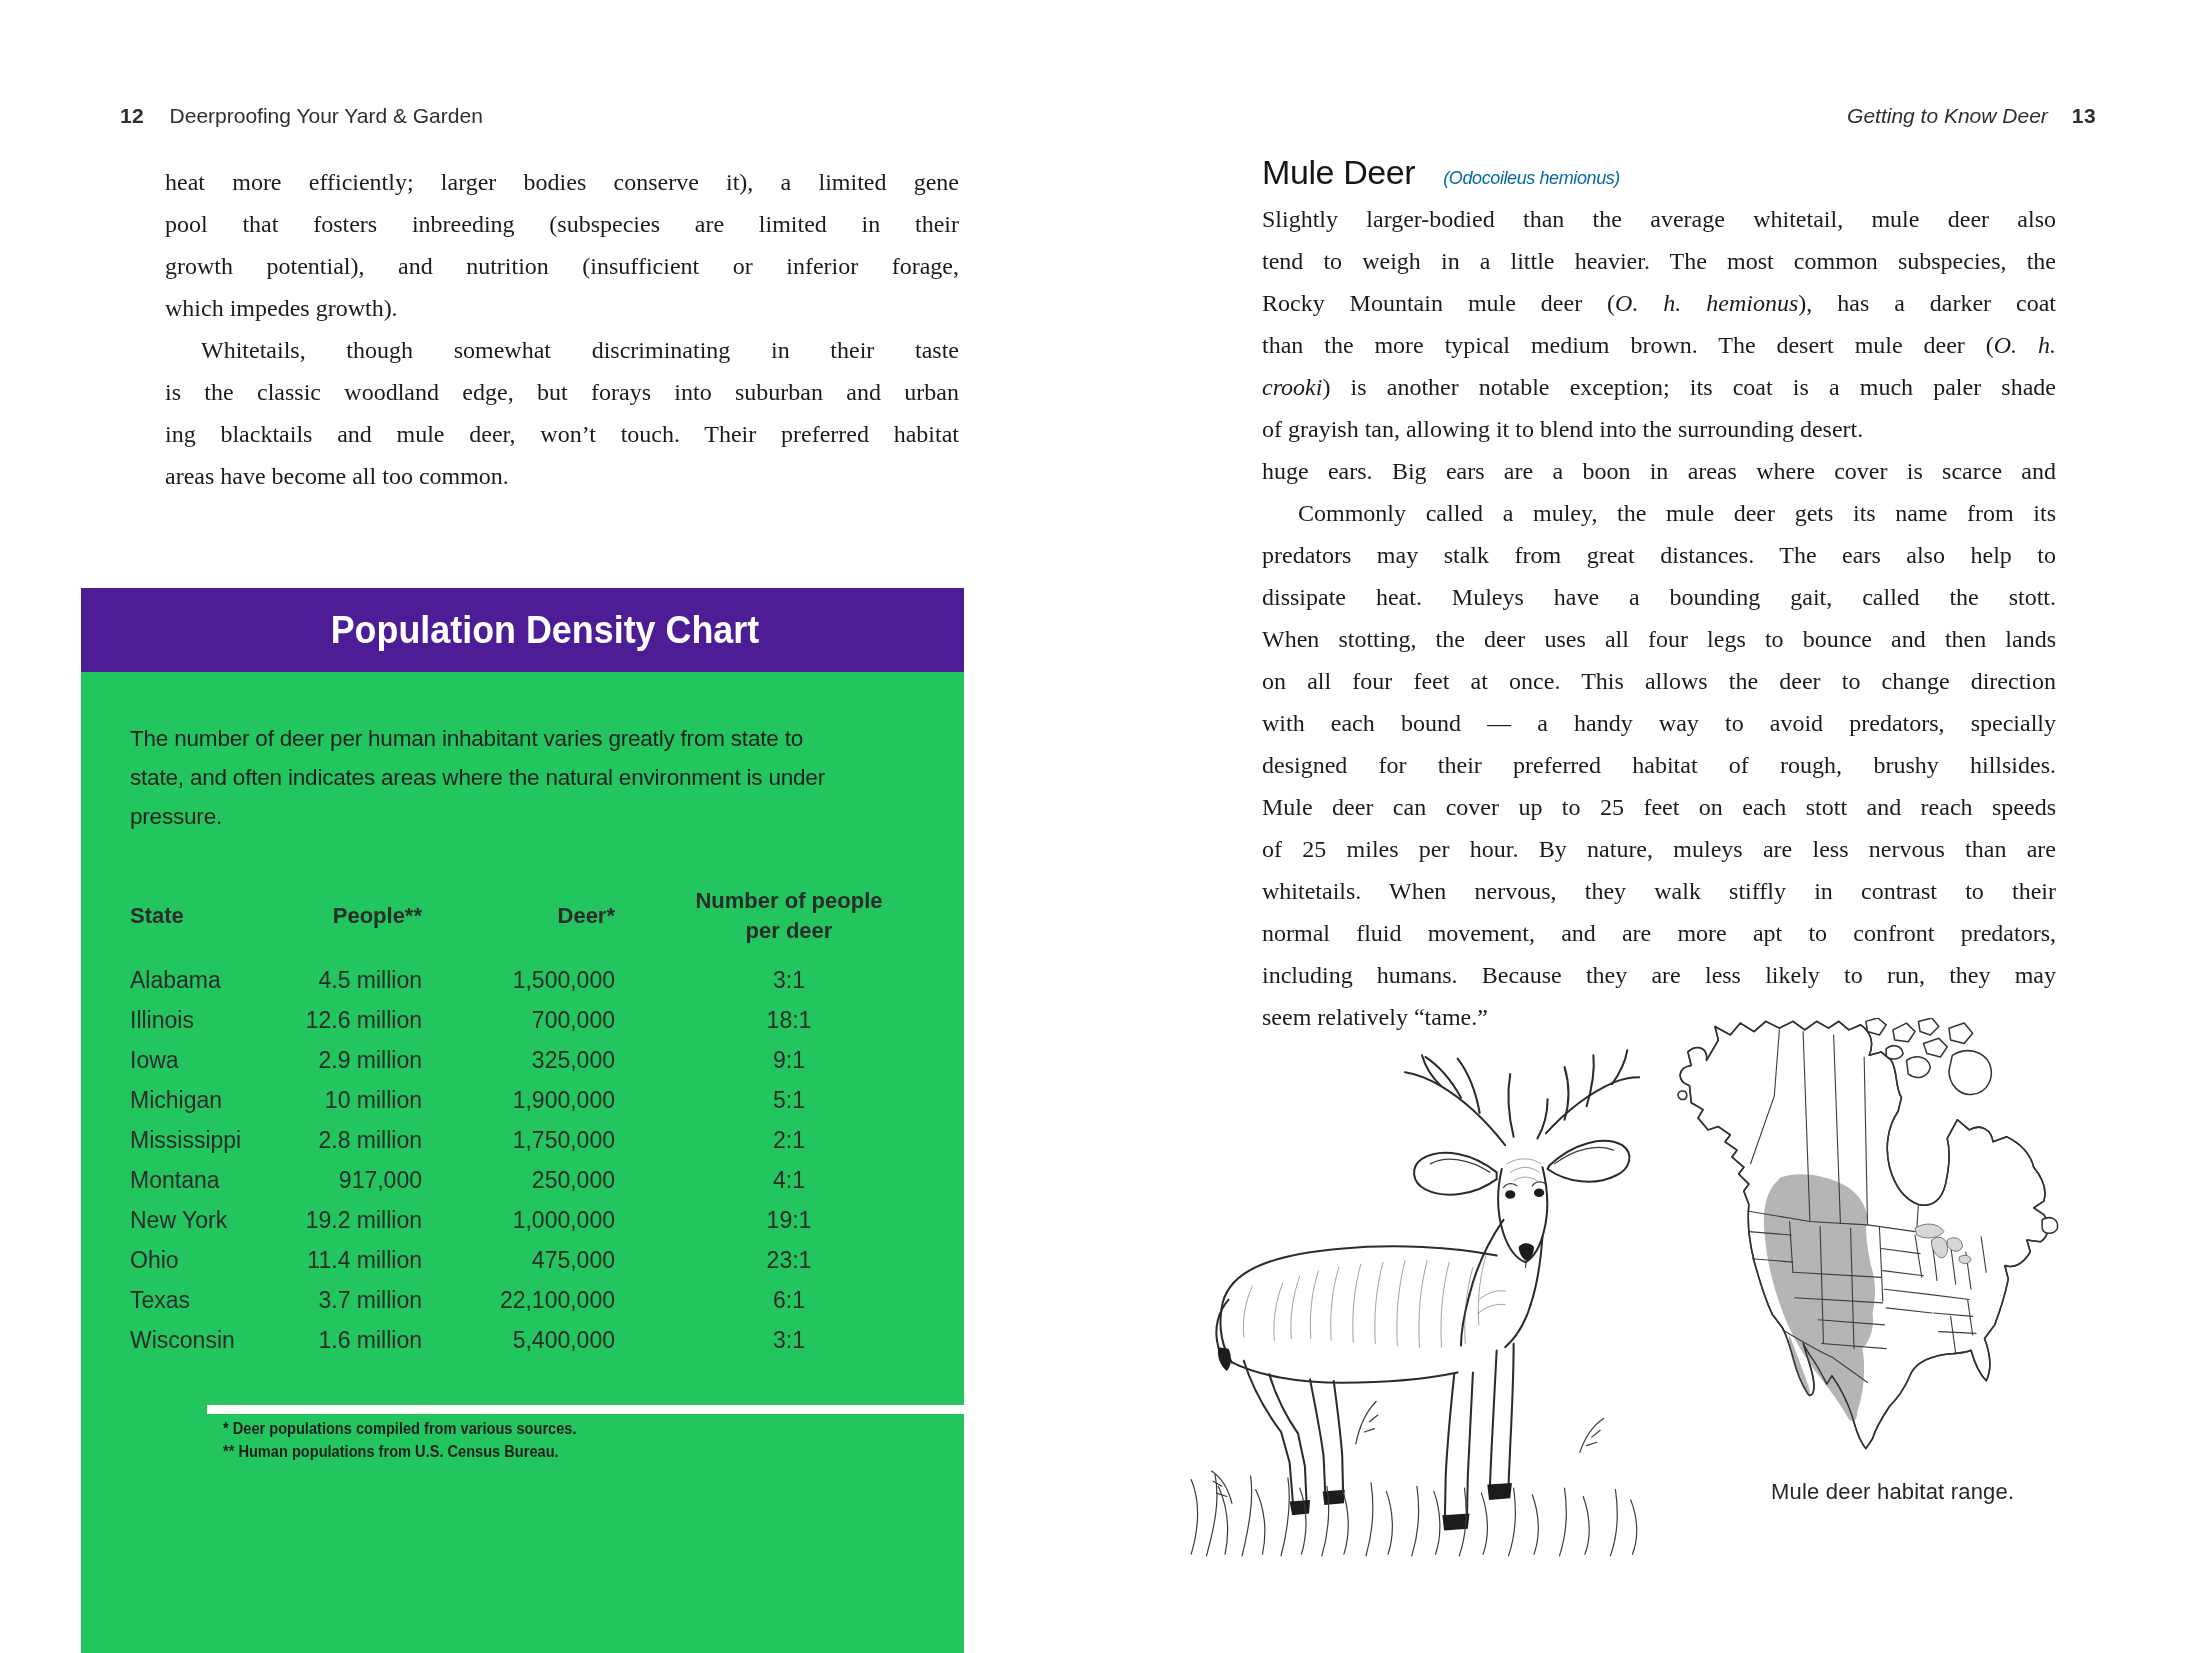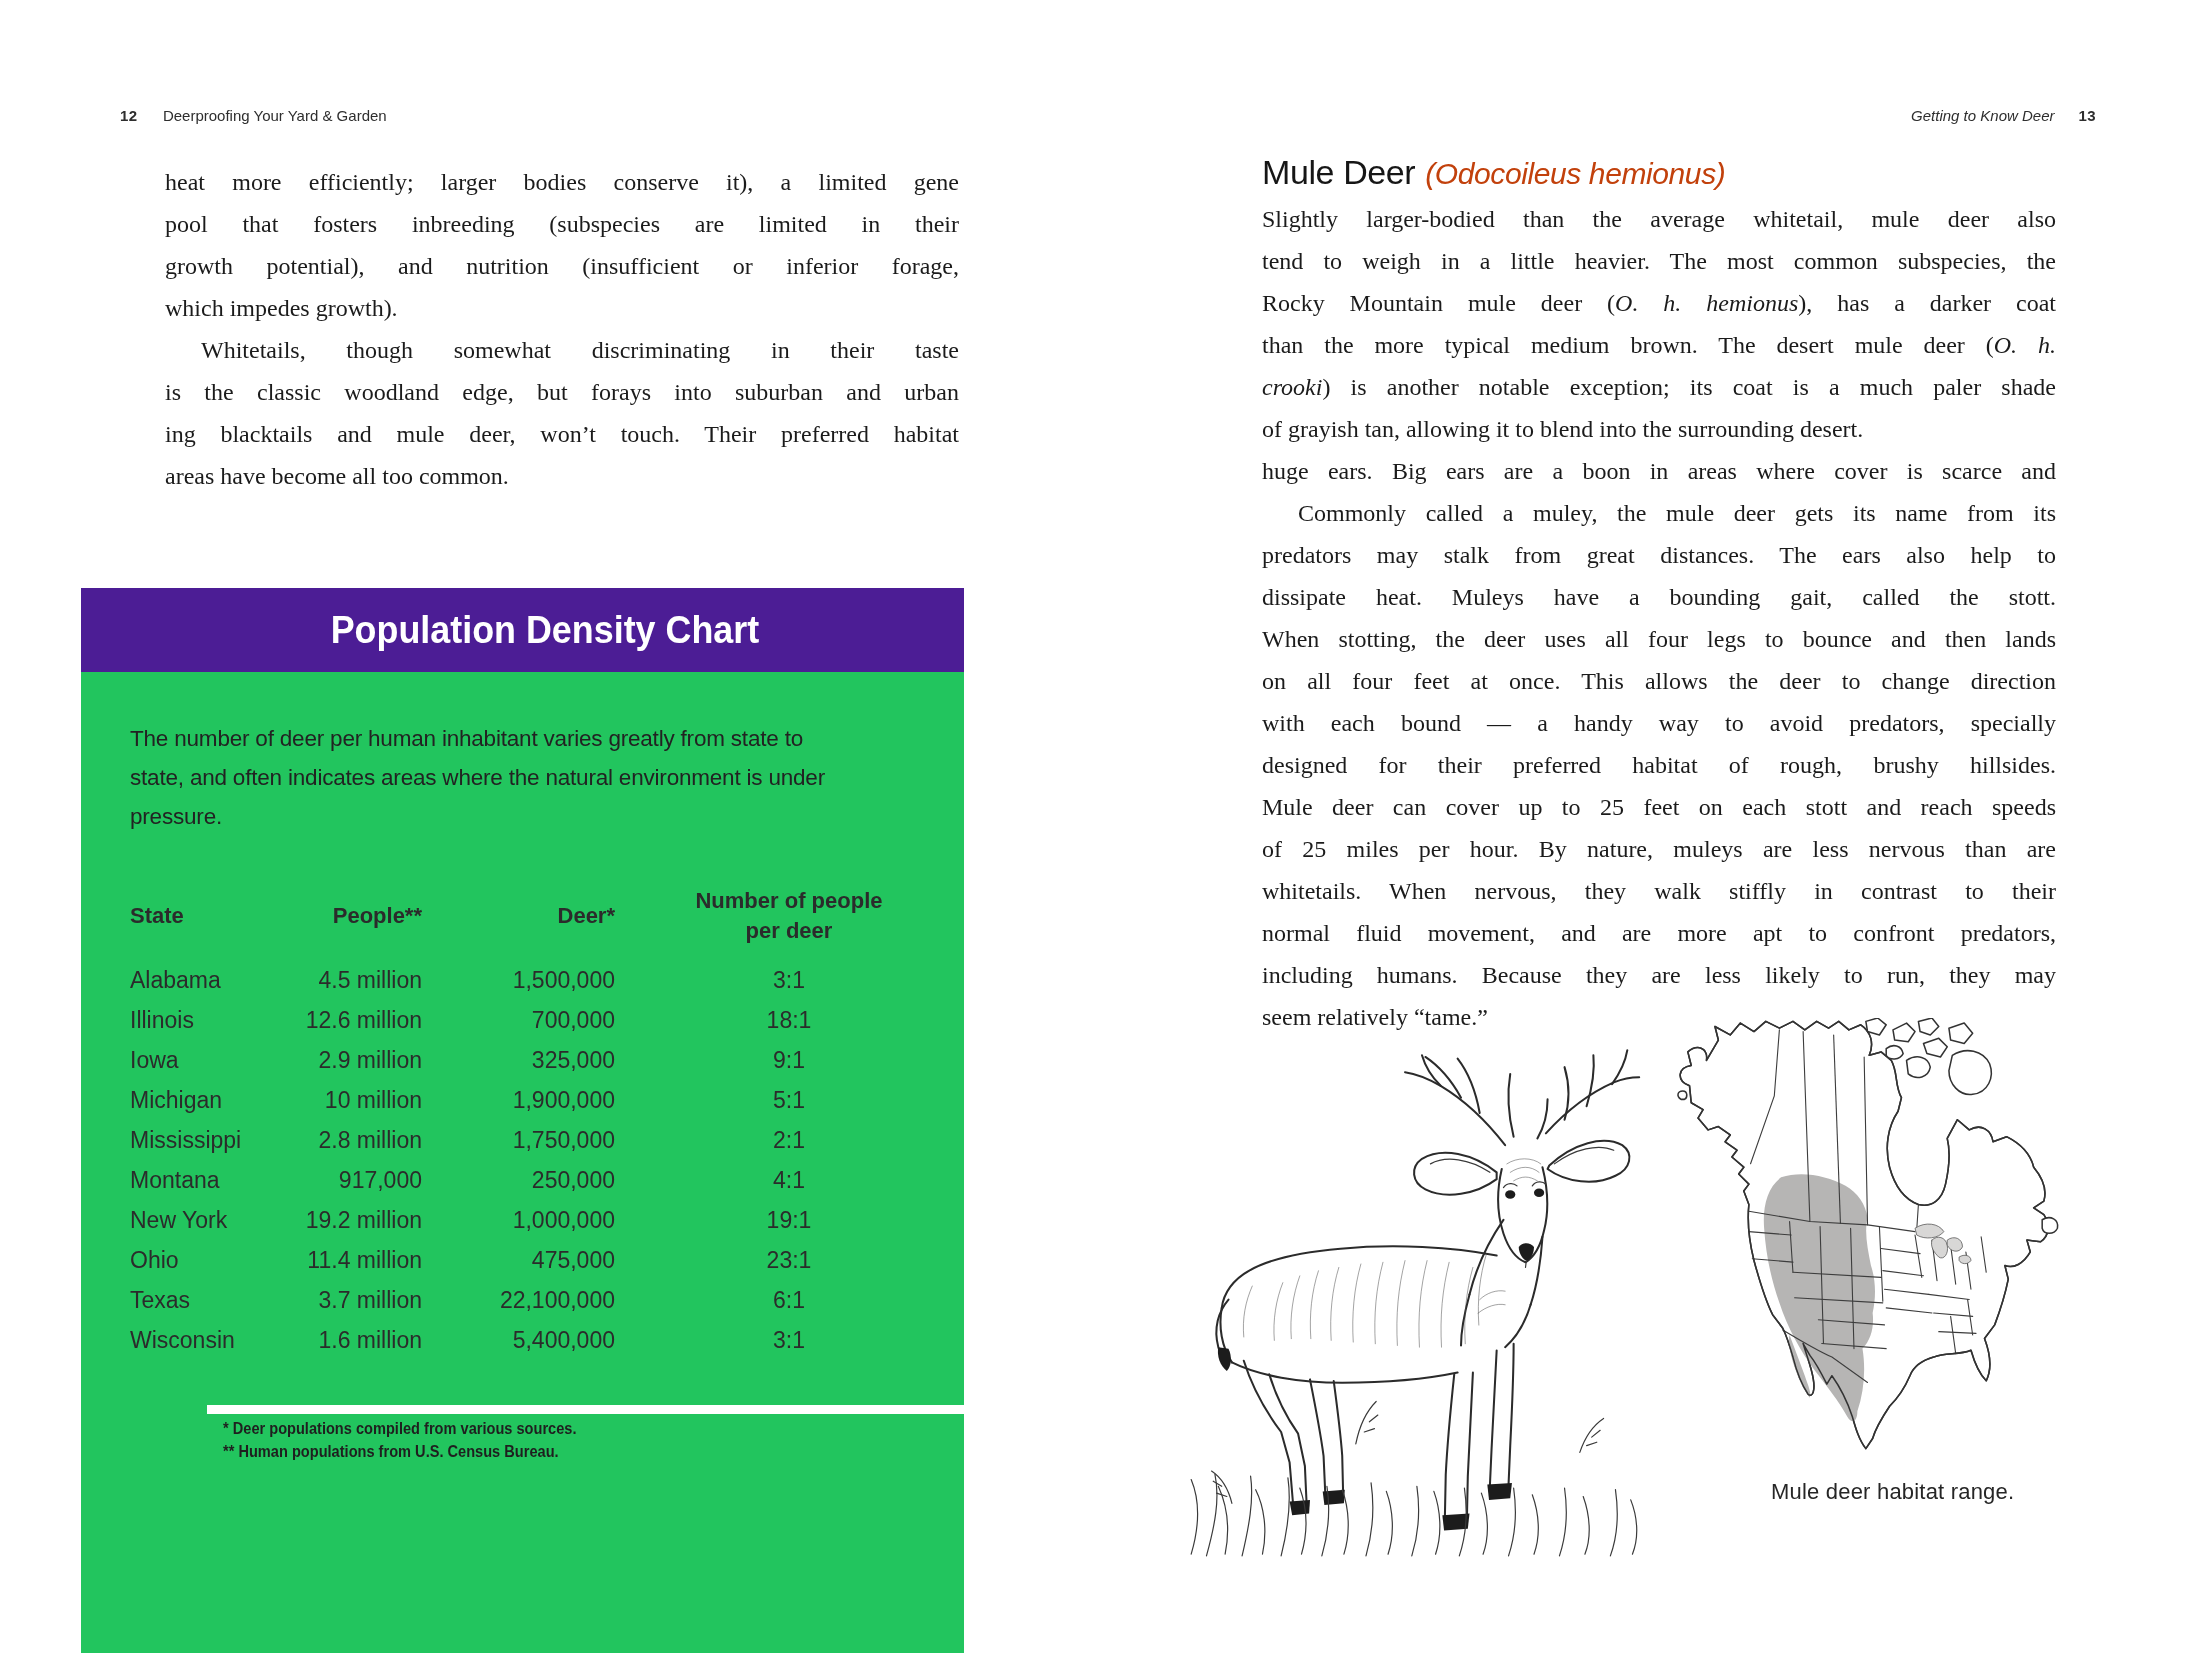--- a/index.html
+++ b/index.html
@@ -2,41 +2,41 @@
 <html style="font-size:13.6px"><head>
 <meta charset="utf-8">
 <style>
   html,body { margin:0; padding:0; background:#ffffff; }
   .spread {
     position:relative; width:2205px; height:1654px; background:#ffffff;
     font-family:"Liberation Serif","DejaVu Serif",serif; color:#1b1b1b; overflow:hidden;
   }
   
   .rh { position:absolute; top:105px; font-family:"Liberation Sans","DejaVu Sans",sans-serif;
-        font-size:15px; line-height:22px; color:#2e2e2e; white-space:nowrap; }
+        font-size:21px; line-height:22px; color:#2e2e2e; white-space:nowrap; }
   .rh-left { left:120px; }
   .rh-left .pn { font-weight:bold; margin-right:25.4px; letter-spacing:0.4px; }
   .rh-right { right:109px; text-align:right; }
   .rh-right .title { font-style:italic; margin-right:24px; }
   .rh-right .pn { font-weight:bold; letter-spacing:0.4px; }
 
   
   .textblock { position:absolute; width:794px; }
   .tb-left  { left:165px; top:161px; }
   .tb-right { left:1262px; top:198px; }
   .bl { font-size:24px; line-height:42px; text-align:justify; text-align-last:justify;
         text-justify:inter-word; white-space:normal; color:#1b1b1b; }
   .bl.last { text-align-last:left; }
   .bl.indent { text-indent:36px; }
 
   
   .heading { position:absolute; left:1262px; top:153px; display:flex; align-items:baseline;
              font-family:"Liberation Sans","DejaVu Sans",sans-serif; white-space:nowrap; }
   .heading .h-main  { font-size:34px; font-weight:400; color:#161616; letter-spacing:-0.4px; }
-  .heading .h-latin { font-size:30px; font-style:italic; color:#c2410c; margin-left:10px; letter-spacing:-0.4px; }
+  .heading .h-latin { font-size:18px; font-style:italic; color:#0369a1; margin-left:28px; letter-spacing:-0.4px; }
 
   
   .chart { position:absolute; left:81px; top:588px; width:883px;
            font-family:"Liberation Sans","DejaVu Sans",sans-serif; }
   .chart-header { height:84px; background:#4c1d95; display:flex; align-items:center; justify-content:center;padding-left:44px; }
   .chart-title  { color:#ffffff; font-weight:bold; font-size:39px; letter-spacing:0;
                   transform:scaleX(0.92); transform-origin:center; white-space:nowrap; }
   .chart-body   { position:relative; background:#22c55e; height:1044px; }
   .chart-intro  { position:absolute; left:49px; top:47px; width:772px; font-size:22.5px;
                   line-height:39px; color:#222; letter-spacing:-0.2px; }

